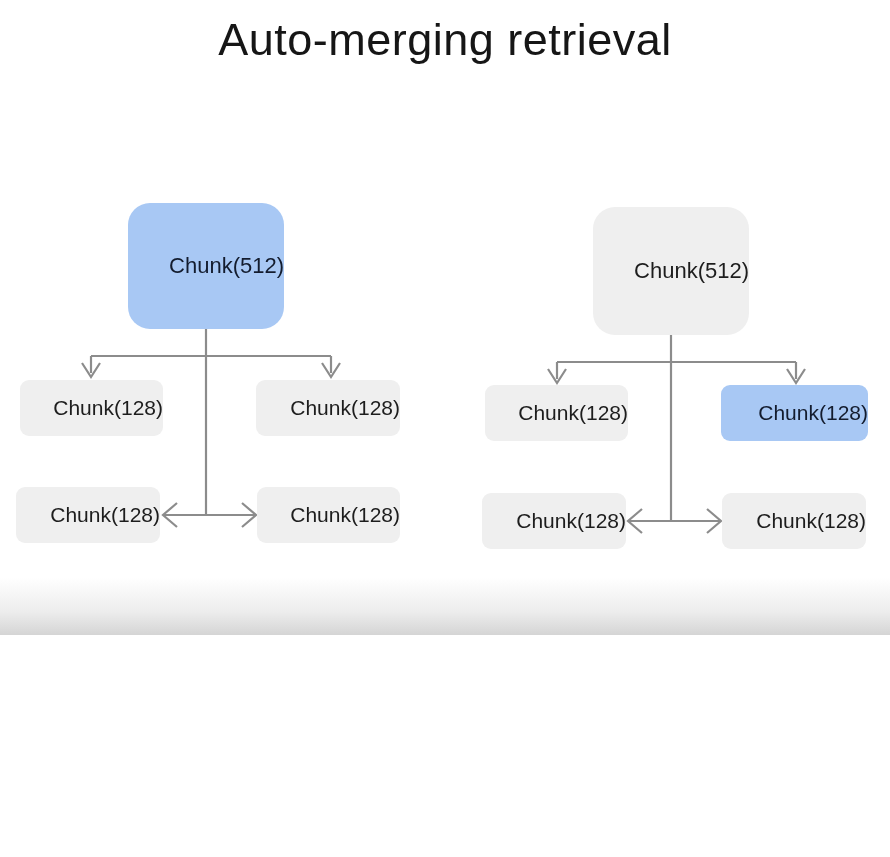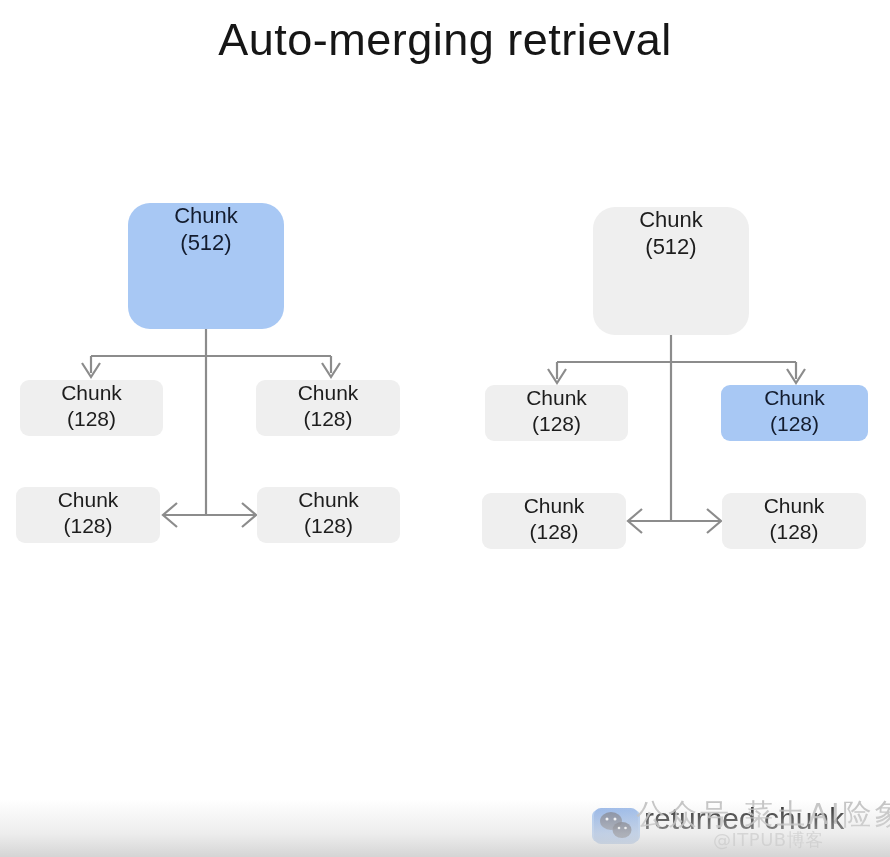--- a/index.html
+++ b/index.html
@@ -3,21 +3,21 @@
 <meta charset="utf-8">
 <style>
   html, body {
     margin: 0;
     padding: 0;
     background: #ffffff;
   }
   #canvas {
     position: relative;
     width: 890px;
-    height: 857px;
+    height: 635px;
     background: #ffffff;
     overflow: hidden;
     font-family: "Liberation Sans", sans-serif;
   }
 
   
   .bottom-fade {
     position: absolute;
     left: 0;
     bottom: 0;
@@ -49,23 +49,23 @@
     width: 890px;
     height: 857px;
     pointer-events: none;
   }
 
   
   .node {
     position: absolute;
     box-sizing: border-box;
     display: flex;
-    flex-direction: column;
+    flex-direction: row;
     align-items: center;
-    justify-content: flex-start;
+    justify-content: flex-end;
     text-align: center;
     line-height: 1.22;
     font-family: "Liberation Sans", sans-serif;
     font-weight: 400;
   }
   .node .l1, .node .l2 { display: block; }
 
   .node.parent {
     border-radius: 22px;
     font-size: 22px;

